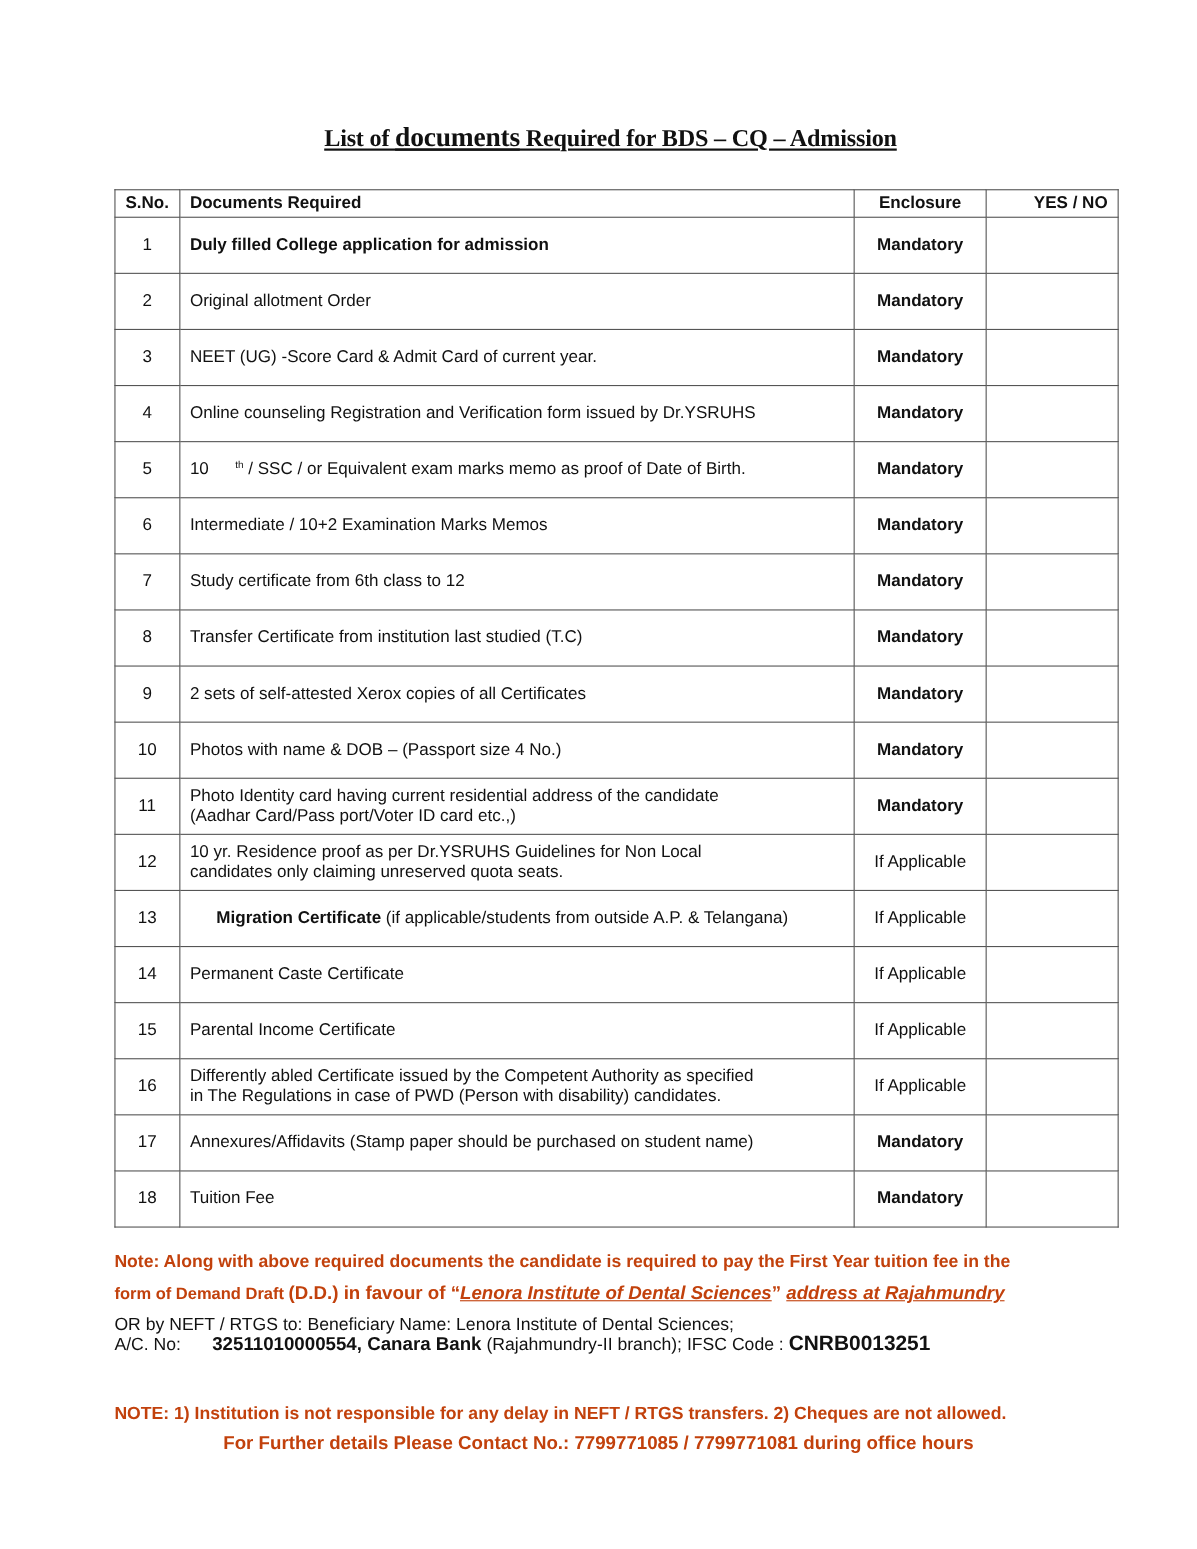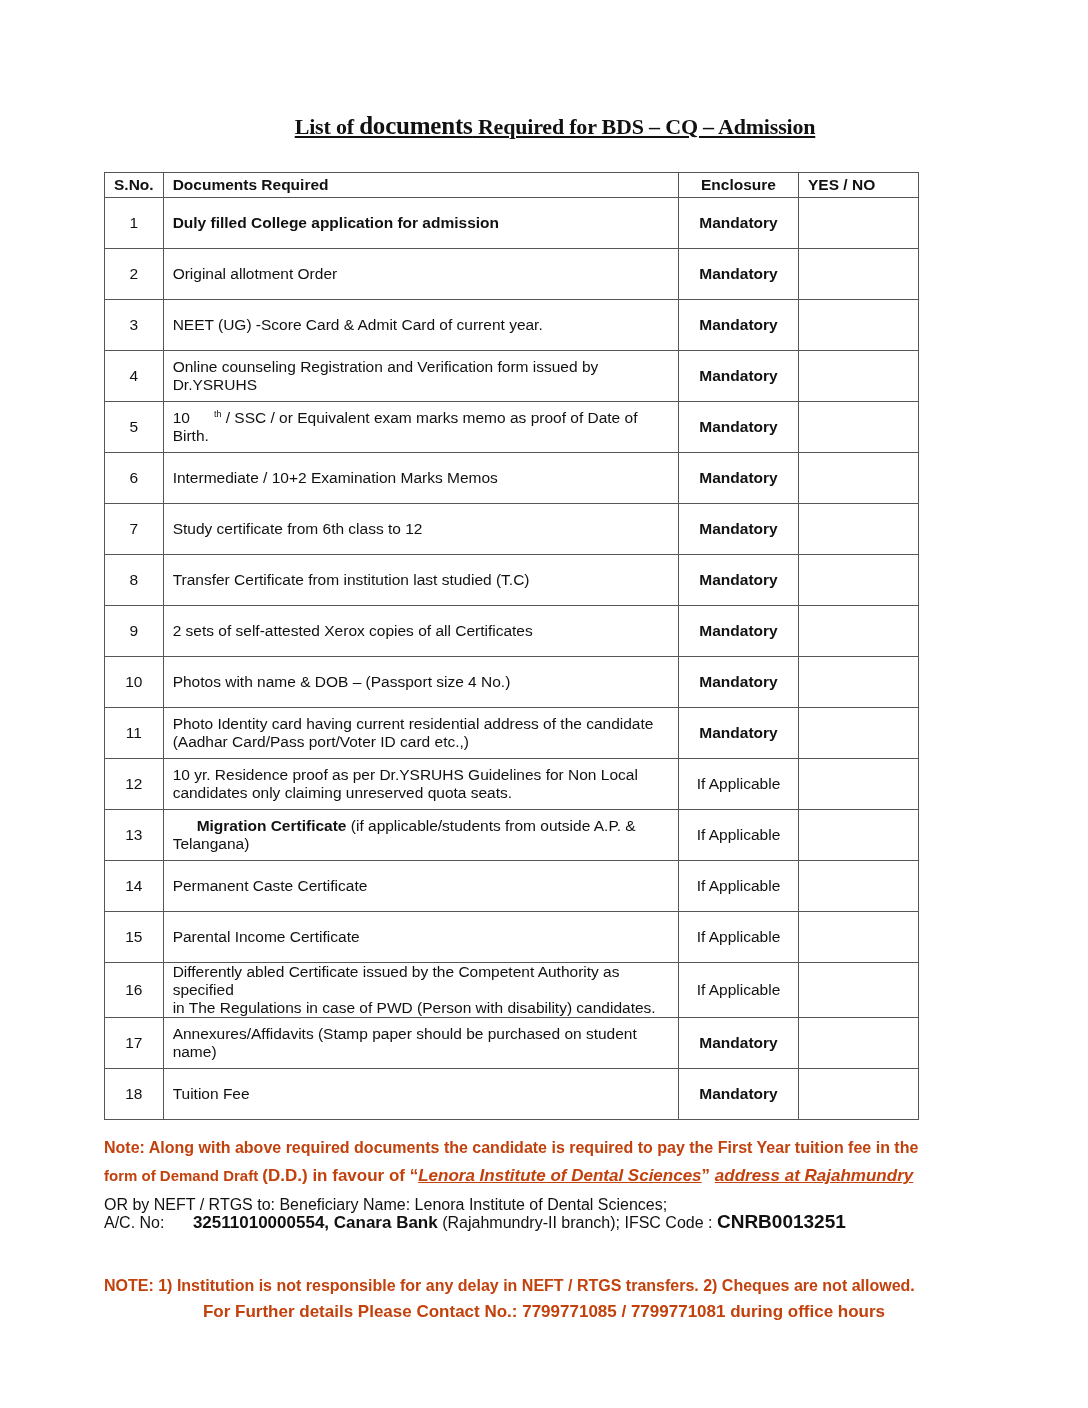--- a/index.html
+++ b/index.html
@@ -2,29 +2,29 @@
 <html><head>
 <meta charset="utf-8">
 <style>
   html, body { margin: 0; padding: 0; background: #ffffff; }
   body { width: 1088px; height: 1408px; position: relative; overflow: hidden;
          font-family: "Liberation Sans", "DejaVu Sans", sans-serif; color: #111; }
   .title { position: absolute; top: 112px; left: 0; width: 1110px; text-align: center;
            font-family: "Liberation Serif", "DejaVu Serif", serif; font-weight: bold;
            font-size: 22px; text-decoration: underline; letter-spacing: -0.2px; }
   .title .big { font-size: 25px; text-decoration: underline; }
-  table.docs { position: absolute; top: 172px; left: 104px; width: 815px;
+  table.docs { position: absolute; top: 172px; left: 104px; width: 913px;
                border-collapse: collapse; font-size: 15.5px; }
   table.docs td, table.docs th { border: 1.5px solid #555; padding: 0 9px; }
   table.docs th { height: 24px; font-weight: bold; font-size: 15.5px; }
   table.docs td { height: 50px; }
   .c-sno { width: 29px; text-align: center; }
   .c-doc { text-align: left; }
   .c-enc { width: 101px; text-align: center; margin-top: 24px; }
-  .c-yn  { width: 101px; text-align: left; }
+  .c-yn  { width: 101px; text-align: right; }
   th.c-sno { padding: 0 2px; }
   th.c-doc { text-align: left; }
   .mand { font-weight: bold; }
   .bold { font-weight: bold; padding-left: 24px; }
   .note { position: absolute; left: 104px; width: 930px; font-size: 16px; }
   .red { color: #c2410c; font-weight: bold; }
   .u-it { text-decoration: underline; font-style: italic; }
   .dark { color: #111; }
   .big17 { font-size: 17px; margin-top: 27px; }
   .ifsc { font-weight: bold; font-size: 19px; }

